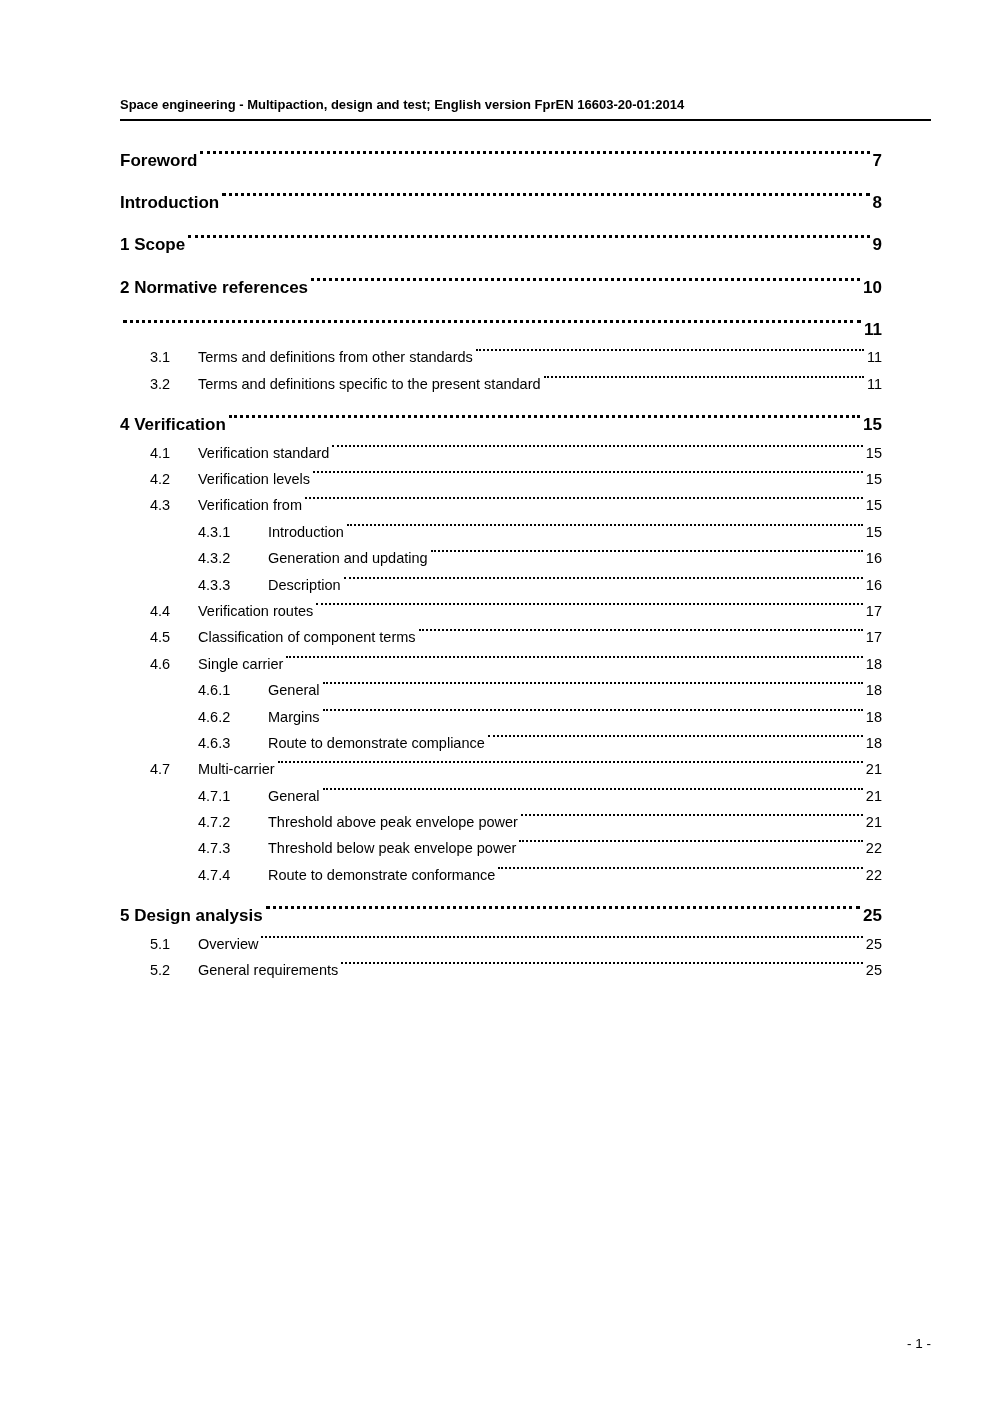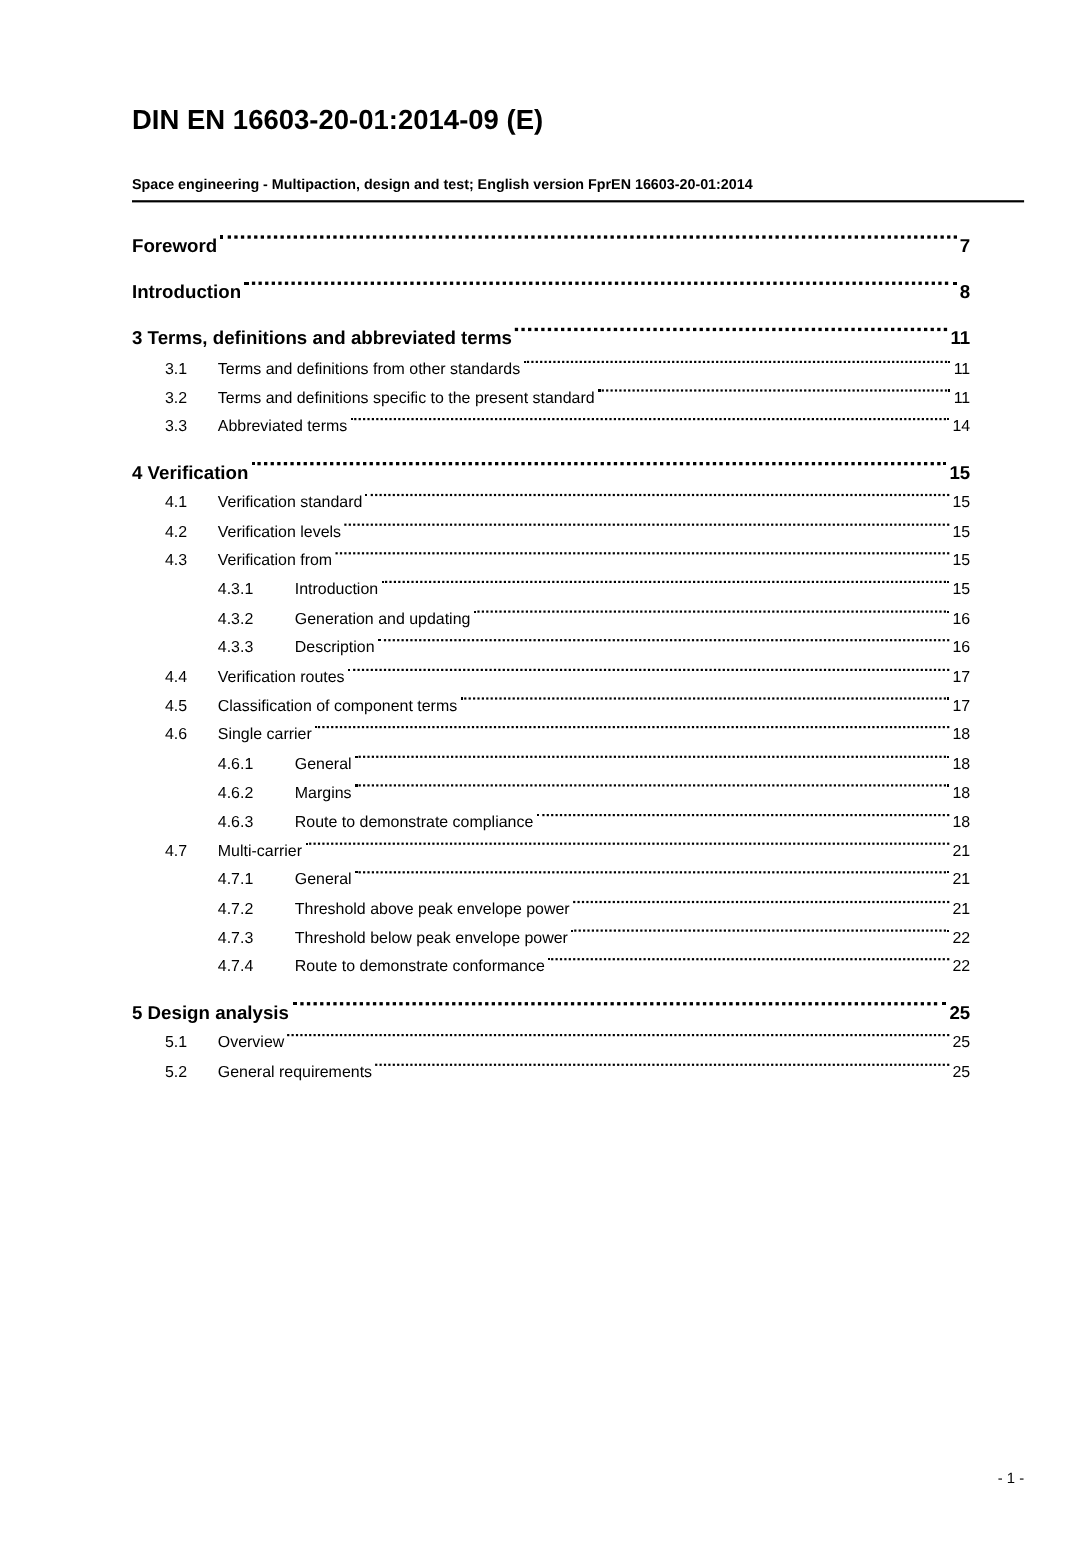--- a/index.html
+++ b/index.html
@@ -93,61 +93,63 @@
     bottom: 52px;
     font-size: 13.5px;
     font-weight: normal;
   }
 </style>
 </head>
 <body>
 
 <div class="page">
 
-  <h1 class="doc-number">DIN EN 16603-20-01:2014-09 (E)</h1>
 
   <p class="doc-title">Space engineering - Multipaction, design and test; English version FprEN 16603-20-01:2014</p>
 
   <hr class="header-rule">
 
 
   <div class="toc-list">
       <div class="toc-row l1">
         <span class="toc-text">Foreword</span>
         <span class="leader"></span>
         <span class="toc-page">7</span>
       </div>
       <div class="toc-row l1">
         <span class="toc-text">Introduction</span>
         <span class="leader"></span>
         <span class="toc-page">8</span>
       </div>
       <div class="toc-row l1">
-        <span class="toc-text">3 Terms, definitions and abbreviated terms</span>
+        <span class="toc-text">1 Scope</span>
+        <span class="leader"></span>
+        <span class="toc-page">9</span>
+      </div>
+      <div class="toc-row l1">
+        <span class="toc-text">2 Normative references</span>
+        <span class="leader"></span>
+        <span class="toc-page">10</span>
+      </div>
+      <div class="toc-row l1">
         <span class="leader"></span>
         <span class="toc-page">11</span>
       </div>
       <div class="toc-row l2">
         <span class="toc-num">3.1</span>
         <span class="toc-text">Terms and definitions from other standards</span>
         <span class="leader"></span>
         <span class="toc-page">11</span>
       </div>
       <div class="toc-row l2">
         <span class="toc-num">3.2</span>
         <span class="toc-text">Terms and definitions specific to the present standard</span>
         <span class="leader"></span>
         <span class="toc-page">11</span>
       </div>
-      <div class="toc-row l2">
-        <span class="toc-num">3.3</span>
-        <span class="toc-text">Abbreviated terms</span>
-        <span class="leader"></span>
-        <span class="toc-page">14</span>
-      </div>
       <div class="toc-row l1">
         <span class="toc-text">4 Verification</span>
         <span class="leader"></span>
         <span class="toc-page">15</span>
       </div>
       <div class="toc-row l2">
         <span class="toc-num">4.1</span>
         <span class="toc-text">Verification standard</span>
         <span class="leader"></span>
         <span class="toc-page">15</span>

